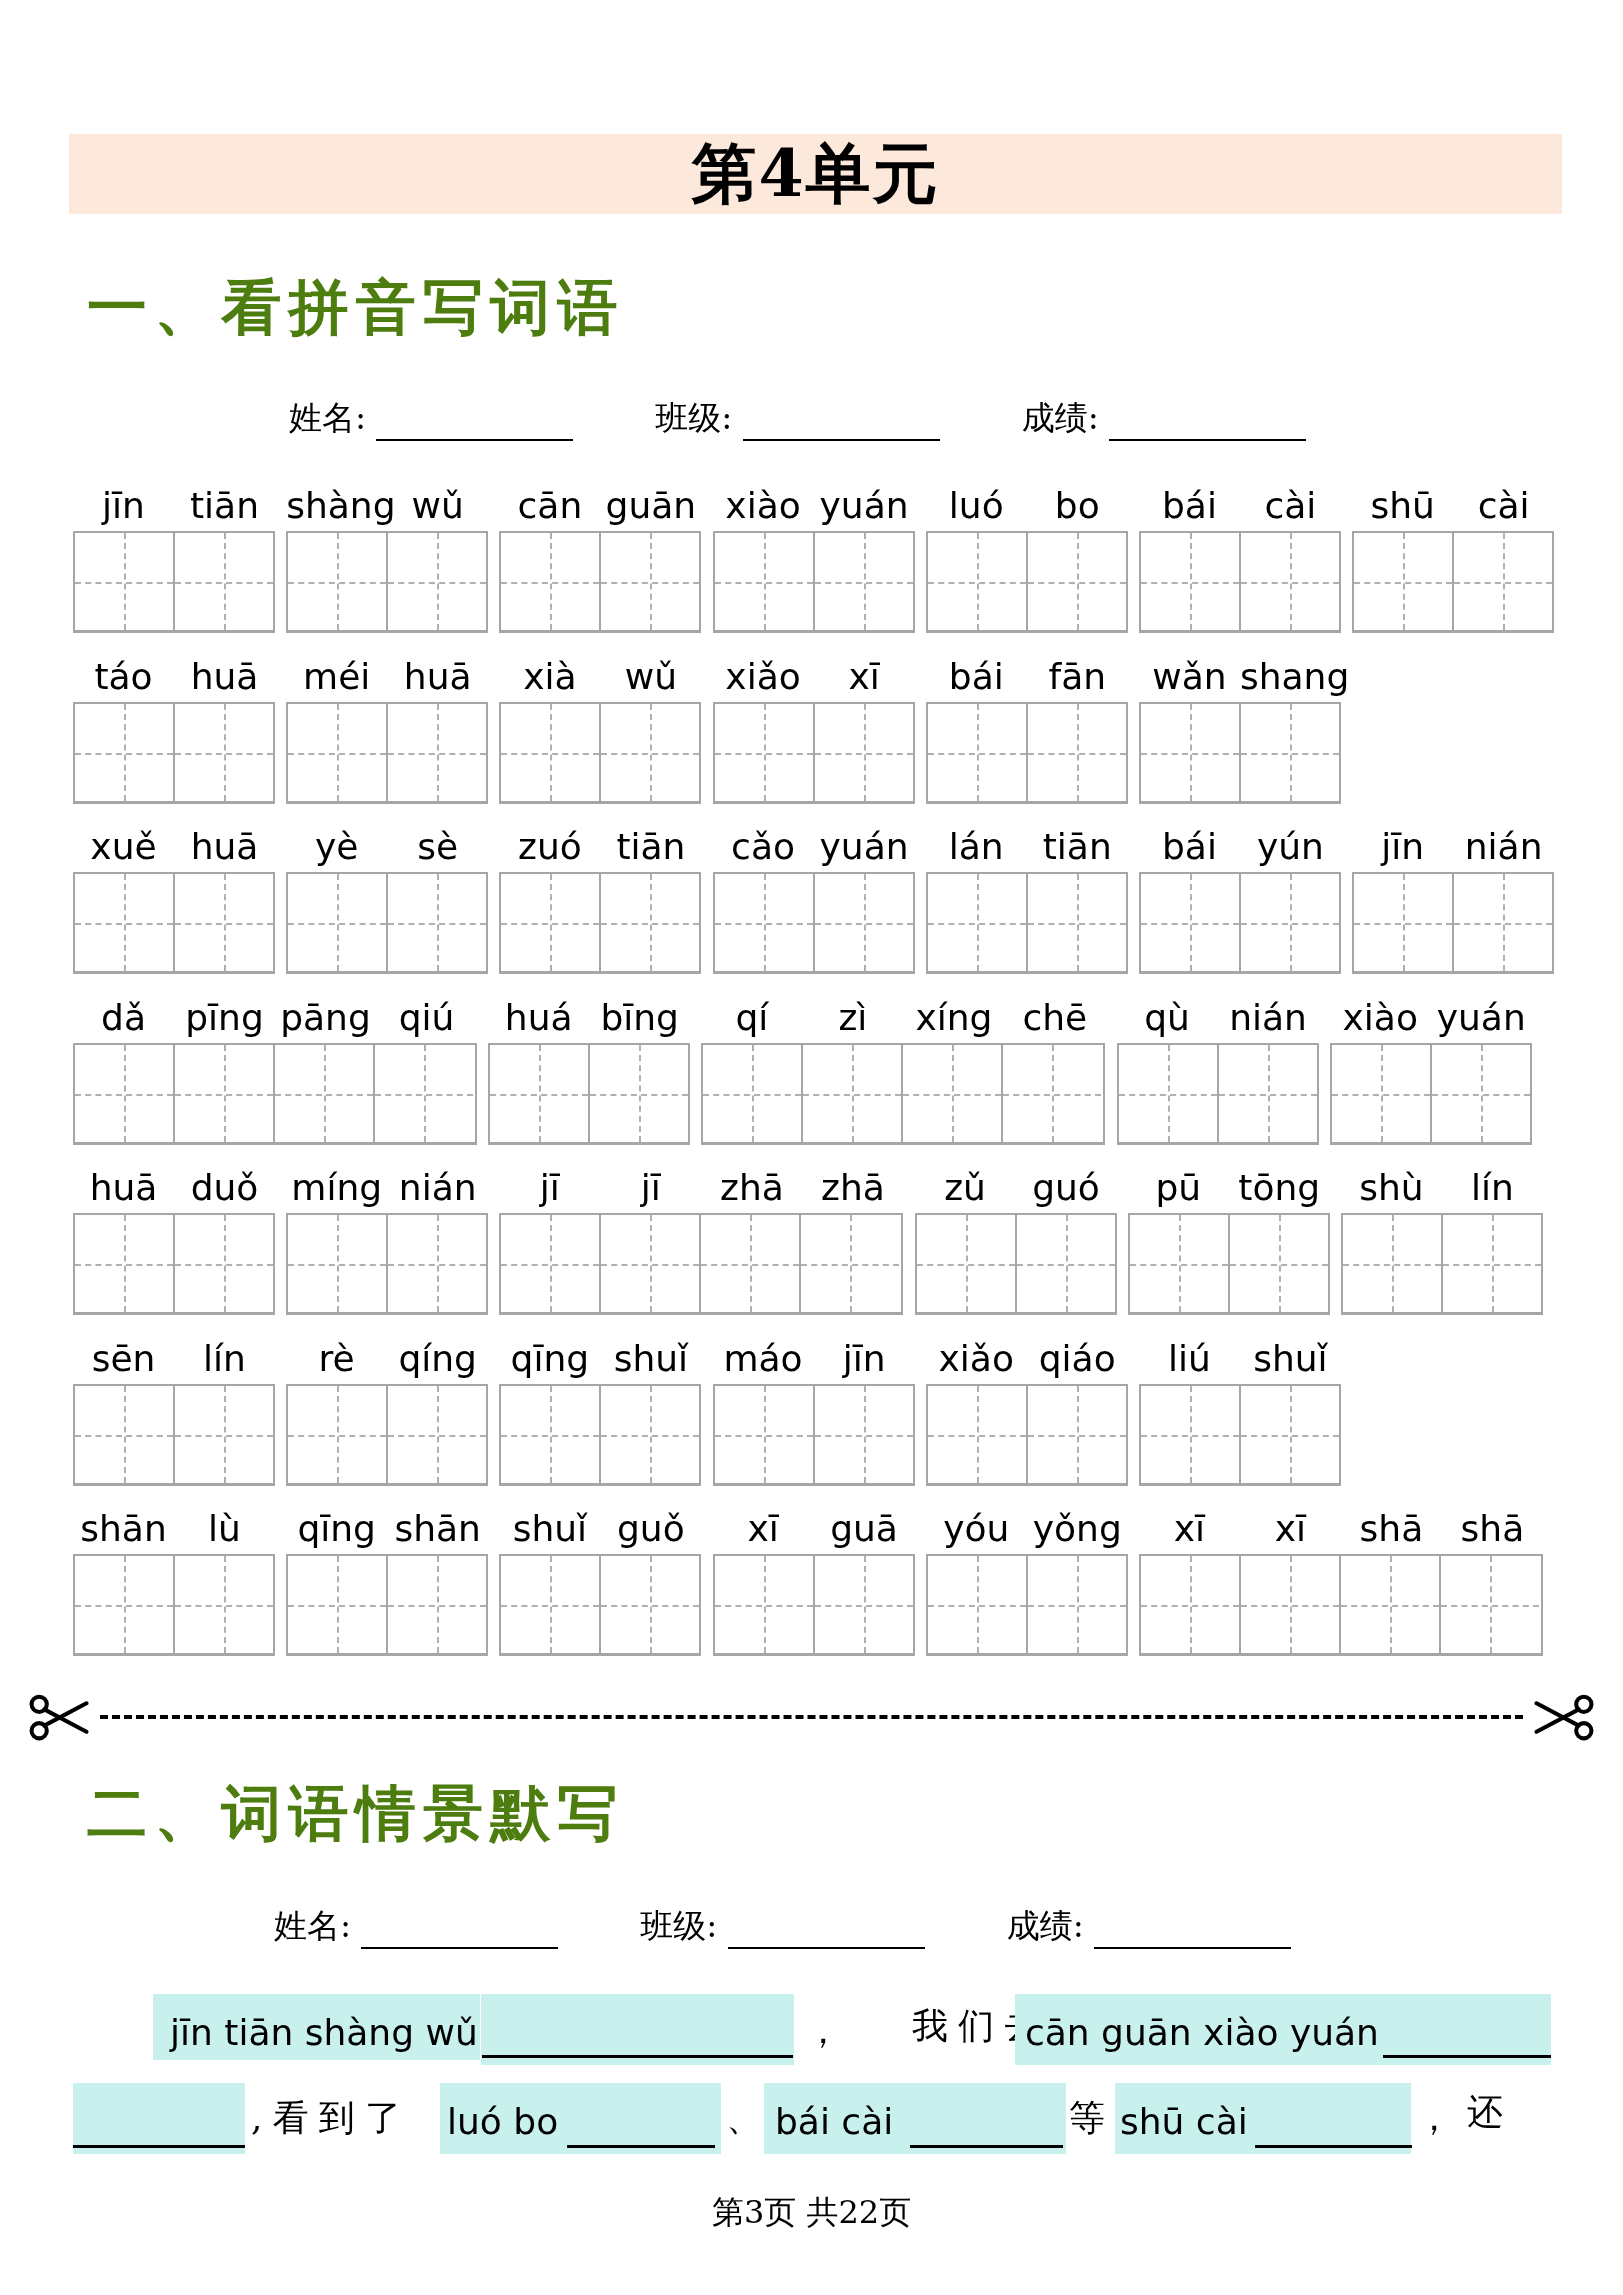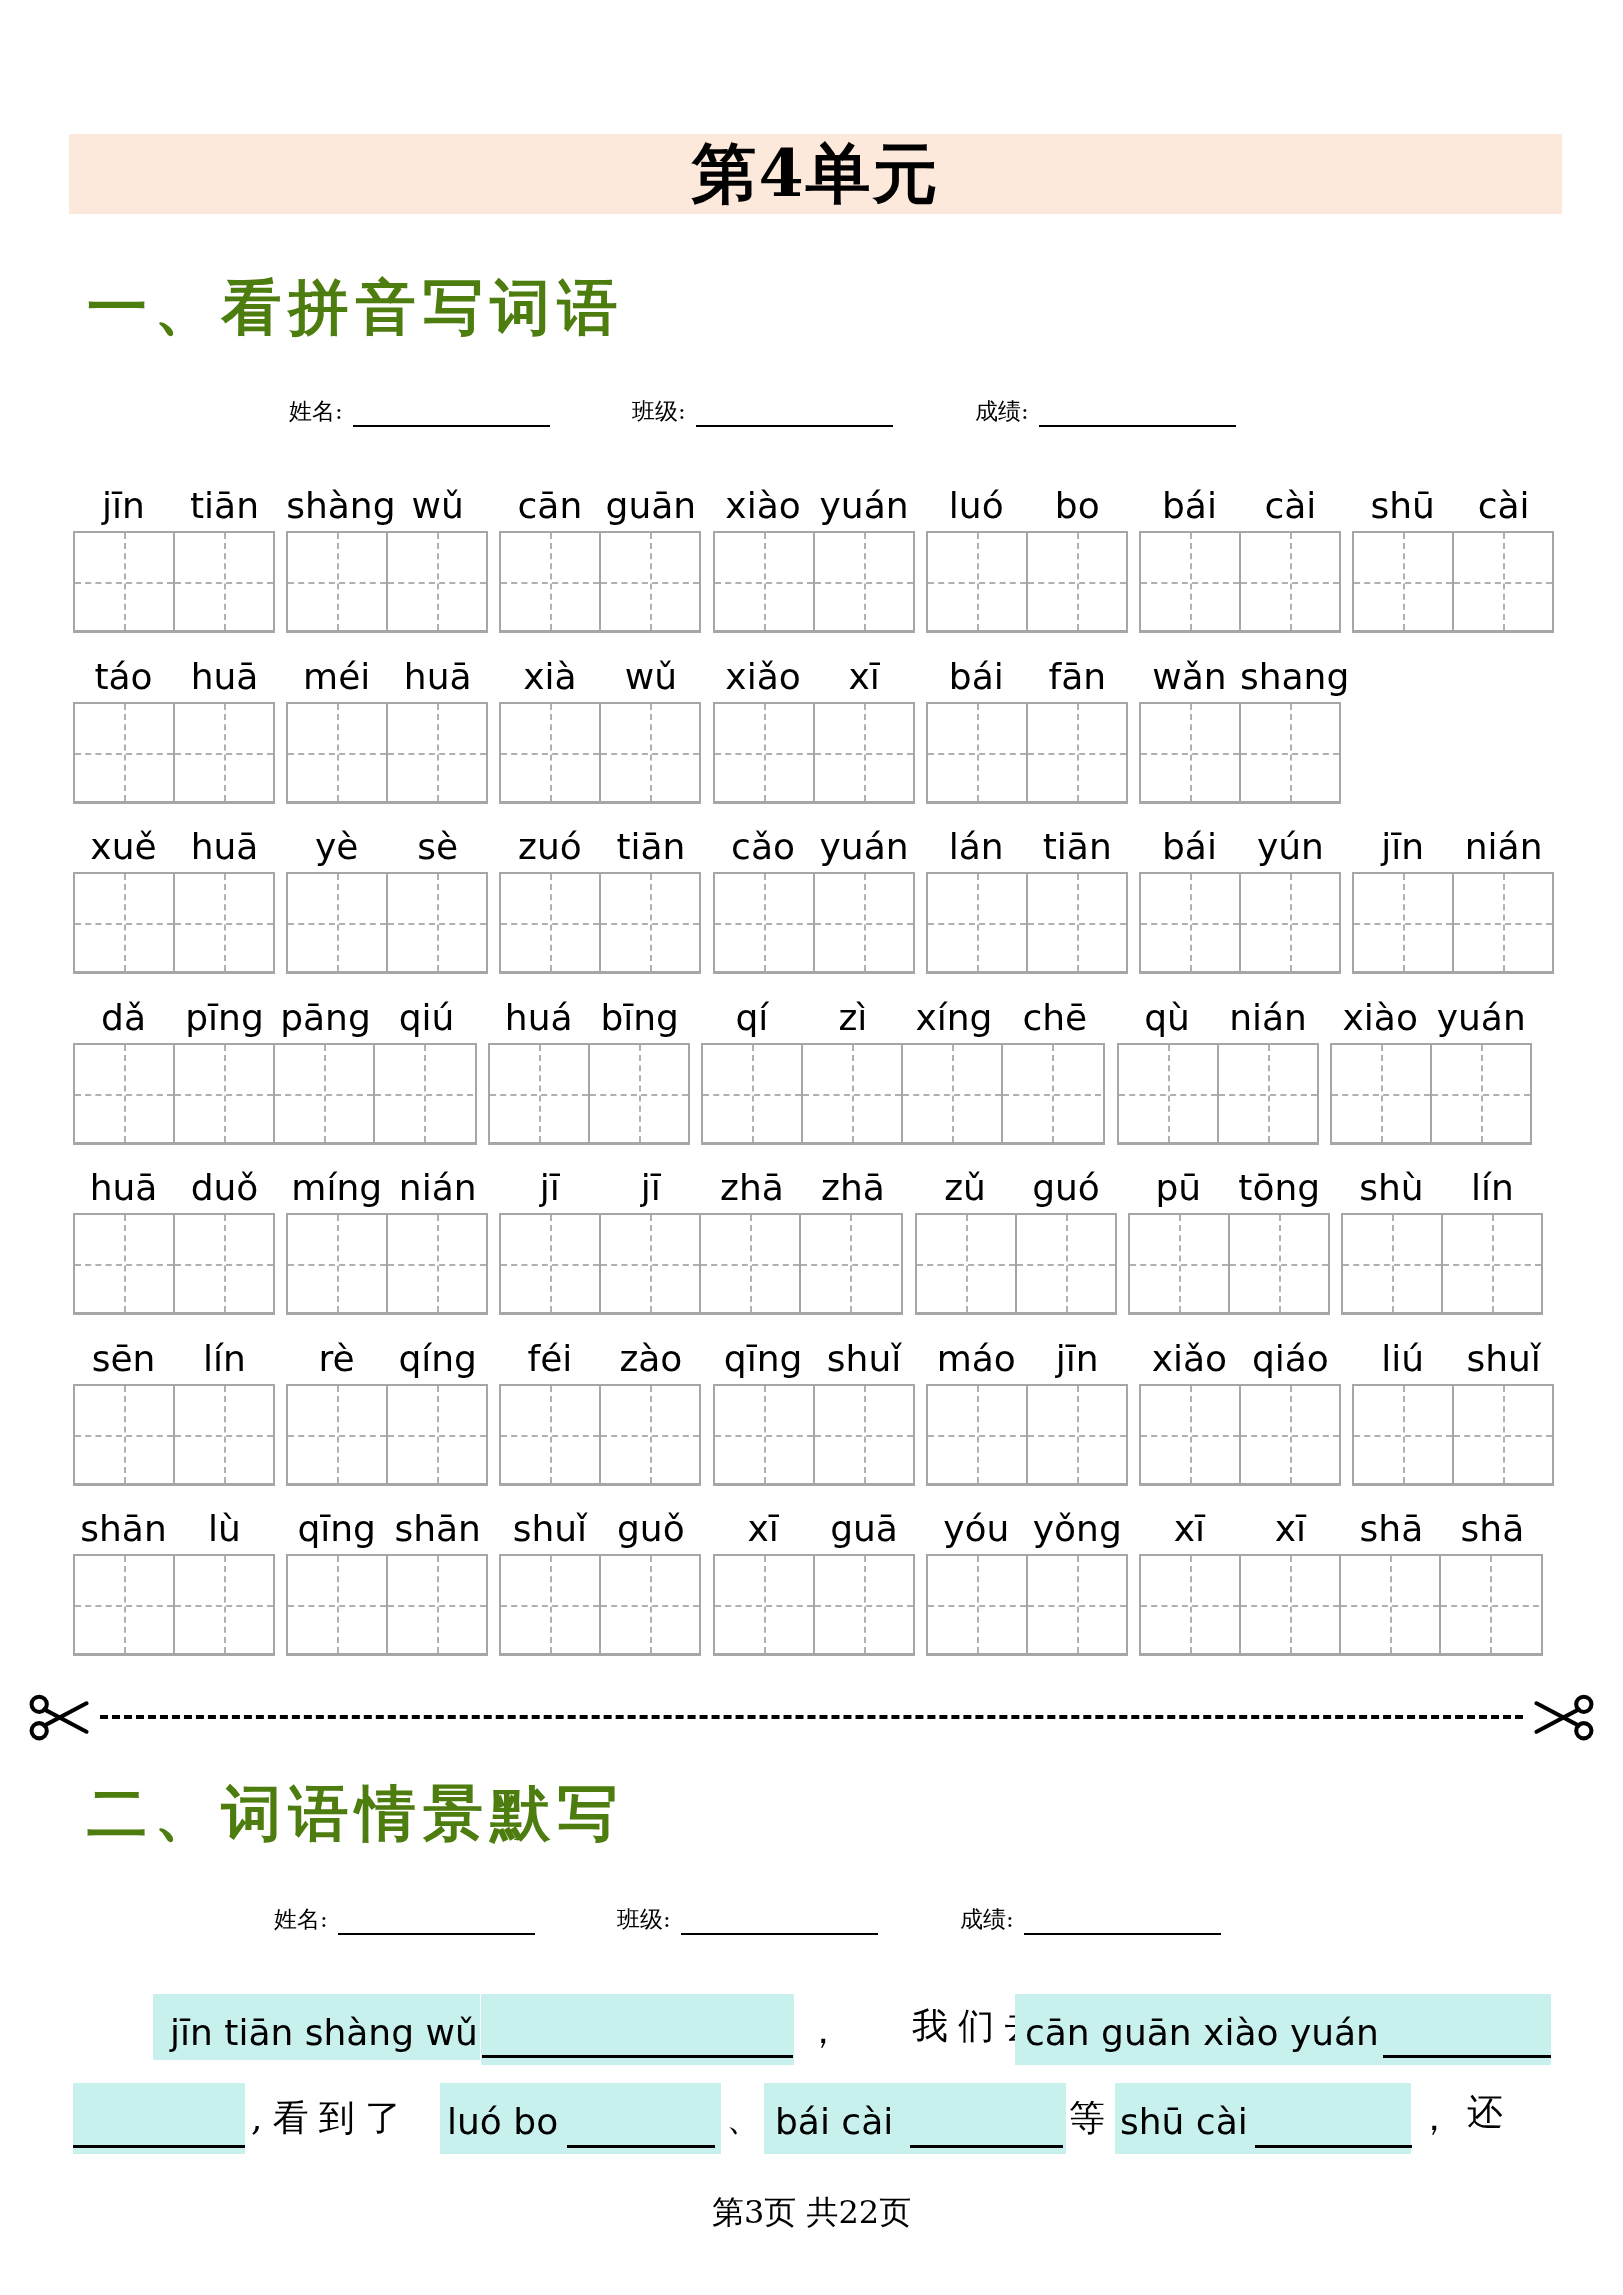--- a/index.html
+++ b/index.html
@@ -1,20 +1,20 @@
 <!DOCTYPE html>
 <html style="font-size:8.2px"><head>
 <meta charset="utf-8">
 <style>
   html,body{margin:0;padding:0;background:#fff;}
   body{width:1623px;height:2295px;position:relative;overflow:hidden;font-family:"DejaVu Sans",sans-serif;color:#000;}
   .title-bar{position:absolute;left:69px;top:134px;width:1493px;height:80px;background:#fde9dc;display:flex;align-items:center;justify-content:center;}
   .title-bar span{font-family:"DejaVu Serif",serif;font-weight:bold;font-size:65px;letter-spacing:2px;}
   .sec-head{position:absolute;left:87px;font-family:"DejaVu Serif",serif;font-weight:bold;font-size:60px;color:#4d7c0f;letter-spacing:7.2px;}
-  .info-row{position:absolute;display:flex;font-family:"DejaVu Serif",serif;font-size:23px;}
+  .info-row{position:absolute;display:flex;font-family:"DejaVu Serif",serif;font-size:33px;}
   .info-item{display:flex;align-items:flex-end;margin-right:82px;}
   .info-line{display:inline-block;width:197px;border-bottom:2.6px solid #000;height:26.6px;margin-left:10.2px;}
   .grid-row{position:absolute;left:73px;width:1483px;height:169px;}
   .groups{position:absolute;left:0;top:0;display:flex;gap:11.2px;}
   .group{display:flex;flex-direction:column;}
   .pinyins{display:flex;height:56px;align-items:flex-end;}
   .py{width:101px;text-align:center;font-size:36px;line-height:1;padding-bottom:7.2px;}
   .boxes{display:flex;border:2.6px solid #a6a6a6;border-width:2.6px 2.6px 3.1px 2.6px;}
   .cell{width:98px;height:97px;position:relative;border-right:2px solid #a6a6a6;box-sizing:content-box;}
   .cell:last-child{border-right:none;}
@@ -413,30 +413,20 @@
             <span class="py">rè</span>
             <span class="py">qíng</span>
           </div>
           <div class="boxes">
             <div class="cell"></div>
             <div class="cell"></div>
           </div>
         </div>
         <div class="group">
           <div class="pinyins">
-            <span class="py">féi</span>
-            <span class="py">zào</span>
-          </div>
-          <div class="boxes">
-            <div class="cell"></div>
-            <div class="cell"></div>
-          </div>
-        </div>
-        <div class="group">
-          <div class="pinyins">
             <span class="py">qīng</span>
             <span class="py">shuǐ</span>
           </div>
           <div class="boxes">
             <div class="cell"></div>
             <div class="cell"></div>
           </div>
         </div>
         <div class="group">
           <div class="pinyins">

